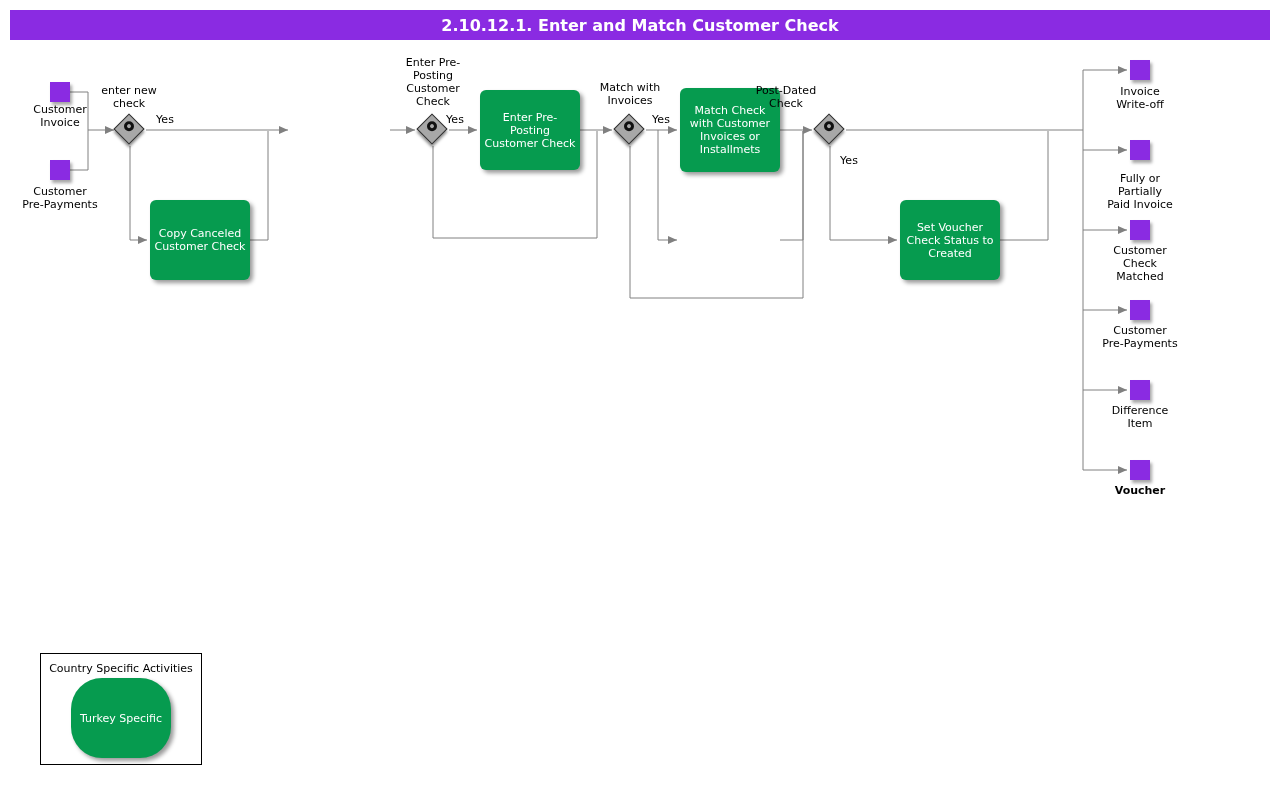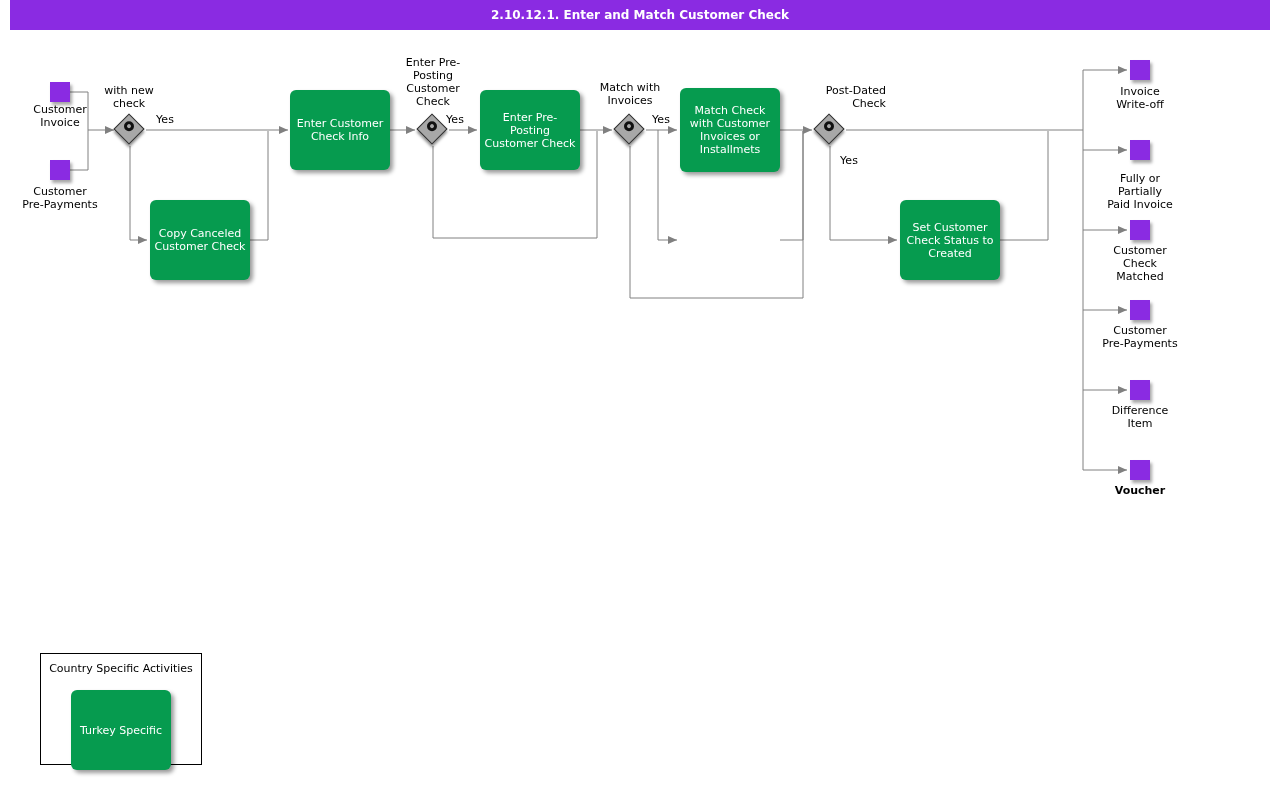--- a/index.html
+++ b/index.html
@@ -17,26 +17,26 @@
   }
   #canvas {
     position: relative;
     width: 1280px;
     height: 795px;
     background: #fff;
     overflow: hidden;
   }
   .titlebar {
     position: absolute;
-    left: 10px; top: 0;
+    left: 10px; top: 10px;
     width: 1260px; height: 30px;
     background: var(--purple);
     color: #fff;
     font-weight: bold;
-    font-size: 12px;
+    font-size: 16px;
     display: flex; align-items: center; justify-content: center; text-align: right;
   }
   svg.wires { position: absolute; left: 0; top: 0; pointer-events: none; }
   .activity {
     position: absolute;
     width: 100px; height: 80px;
     background: var(--green);
     border-radius: 6px;
     color: #fff;
     display: flex; align-items: center; justify-content: center;
@@ -80,21 +80,21 @@
     left: 40px; top: 653px;
     width: 162px; height: 112px;
     border: 1px solid #000;
     background: #fff;
   }
   .legend-title {
     position: absolute;
     left: 0; right: 0; top: 8px;
     text-align: center;
   }
-  .legend .activity { left: 30px; top: 36px; }
+  .legend .activity { left: 30px; top: 24px; border-radius: 31px; }
 </style>
 </head>
 <body>
 
 <div id="canvas">
 
   <div class="titlebar">
     <span>2.10.12.1. Enter and Match Customer Check</span>
   </div>
 
@@ -134,29 +134,27 @@
     </g>
   </svg>
 
   <div class="event" style="left:50px; top:82px;"></div>
   <div class="lbl" style="left:10px; top:103px; width:100px;">Customer
 Invoice</div>
   <div class="event" style="left:50px; top:160px;"></div>
   <div class="lbl" style="left:0px; top:185px; width:120px;">Customer
 Pre-Payments</div>
 
-  <div class="lbl" style="left:89px; top:84px; width:80px;">with new
+  <div class="lbl" style="left:89px; top:84px; width:80px;">enter new
 check</div>
   <div class="gateway" style="left:118px; top:118px;">
     <div class="gateway-ring"></div>
   </div>
   <div class="lbl" style="left:150px; top:113px; width:30px;">Yes</div>
 
-  <div class="activity" style="left:290px; top:90px;">Enter Customer
-Check Info</div>
 
   <div class="activity" style="left:150px; top:200px;text-align:center;">Copy Canceled
 Customer Check</div>
 
   <div class="lbl" style="left:393px; top:56px; width:80px;">Enter Pre-
 Posting
 Customer
 Check</div>
   <div class="gateway" style="left:421px; top:118px;">
     <div class="gateway-ring"></div>
@@ -173,28 +171,28 @@
     <div class="gateway-ring"></div>
   </div>
   <div class="lbl" style="left:646px; top:113px; width:30px;">Yes</div>
 
   <div class="activity" style="left:680px; top:88px; height:84px;">Match Check
 with Customer
 Invoices or
 Installmets</div>
 
 
-  <div class="lbl" style="left:806px; top:84px; width:80px;text-align:right;">Post-Dated
+  <div class="lbl" style="left:746px; top:84px; width:80px;">Post-Dated
 Check</div>
   <div class="gateway" style="left:818px; top:118px;">
     <div class="gateway-ring"></div>
   </div>
   <div class="lbl" style="left:834px; top:154px; width:30px;">Yes</div>
 
-  <div class="activity" style="left:900px; top:200px;">Set Customer
+  <div class="activity" style="left:900px; top:200px;">Set Voucher
 Check Status to
 Created</div>
 
   <div class="event" style="left:1130px; top:60px;"></div>
   <div class="lbl" style="left:1090px; top:85px; width:100px;">Invoice
 Write-off</div>
 
   <div class="event" style="left:1130px; top:140px;"></div>
   <div class="lbl" style="left:1090px; top:164px; width:100px;margin-top:8px;">Fully or
 Partially

